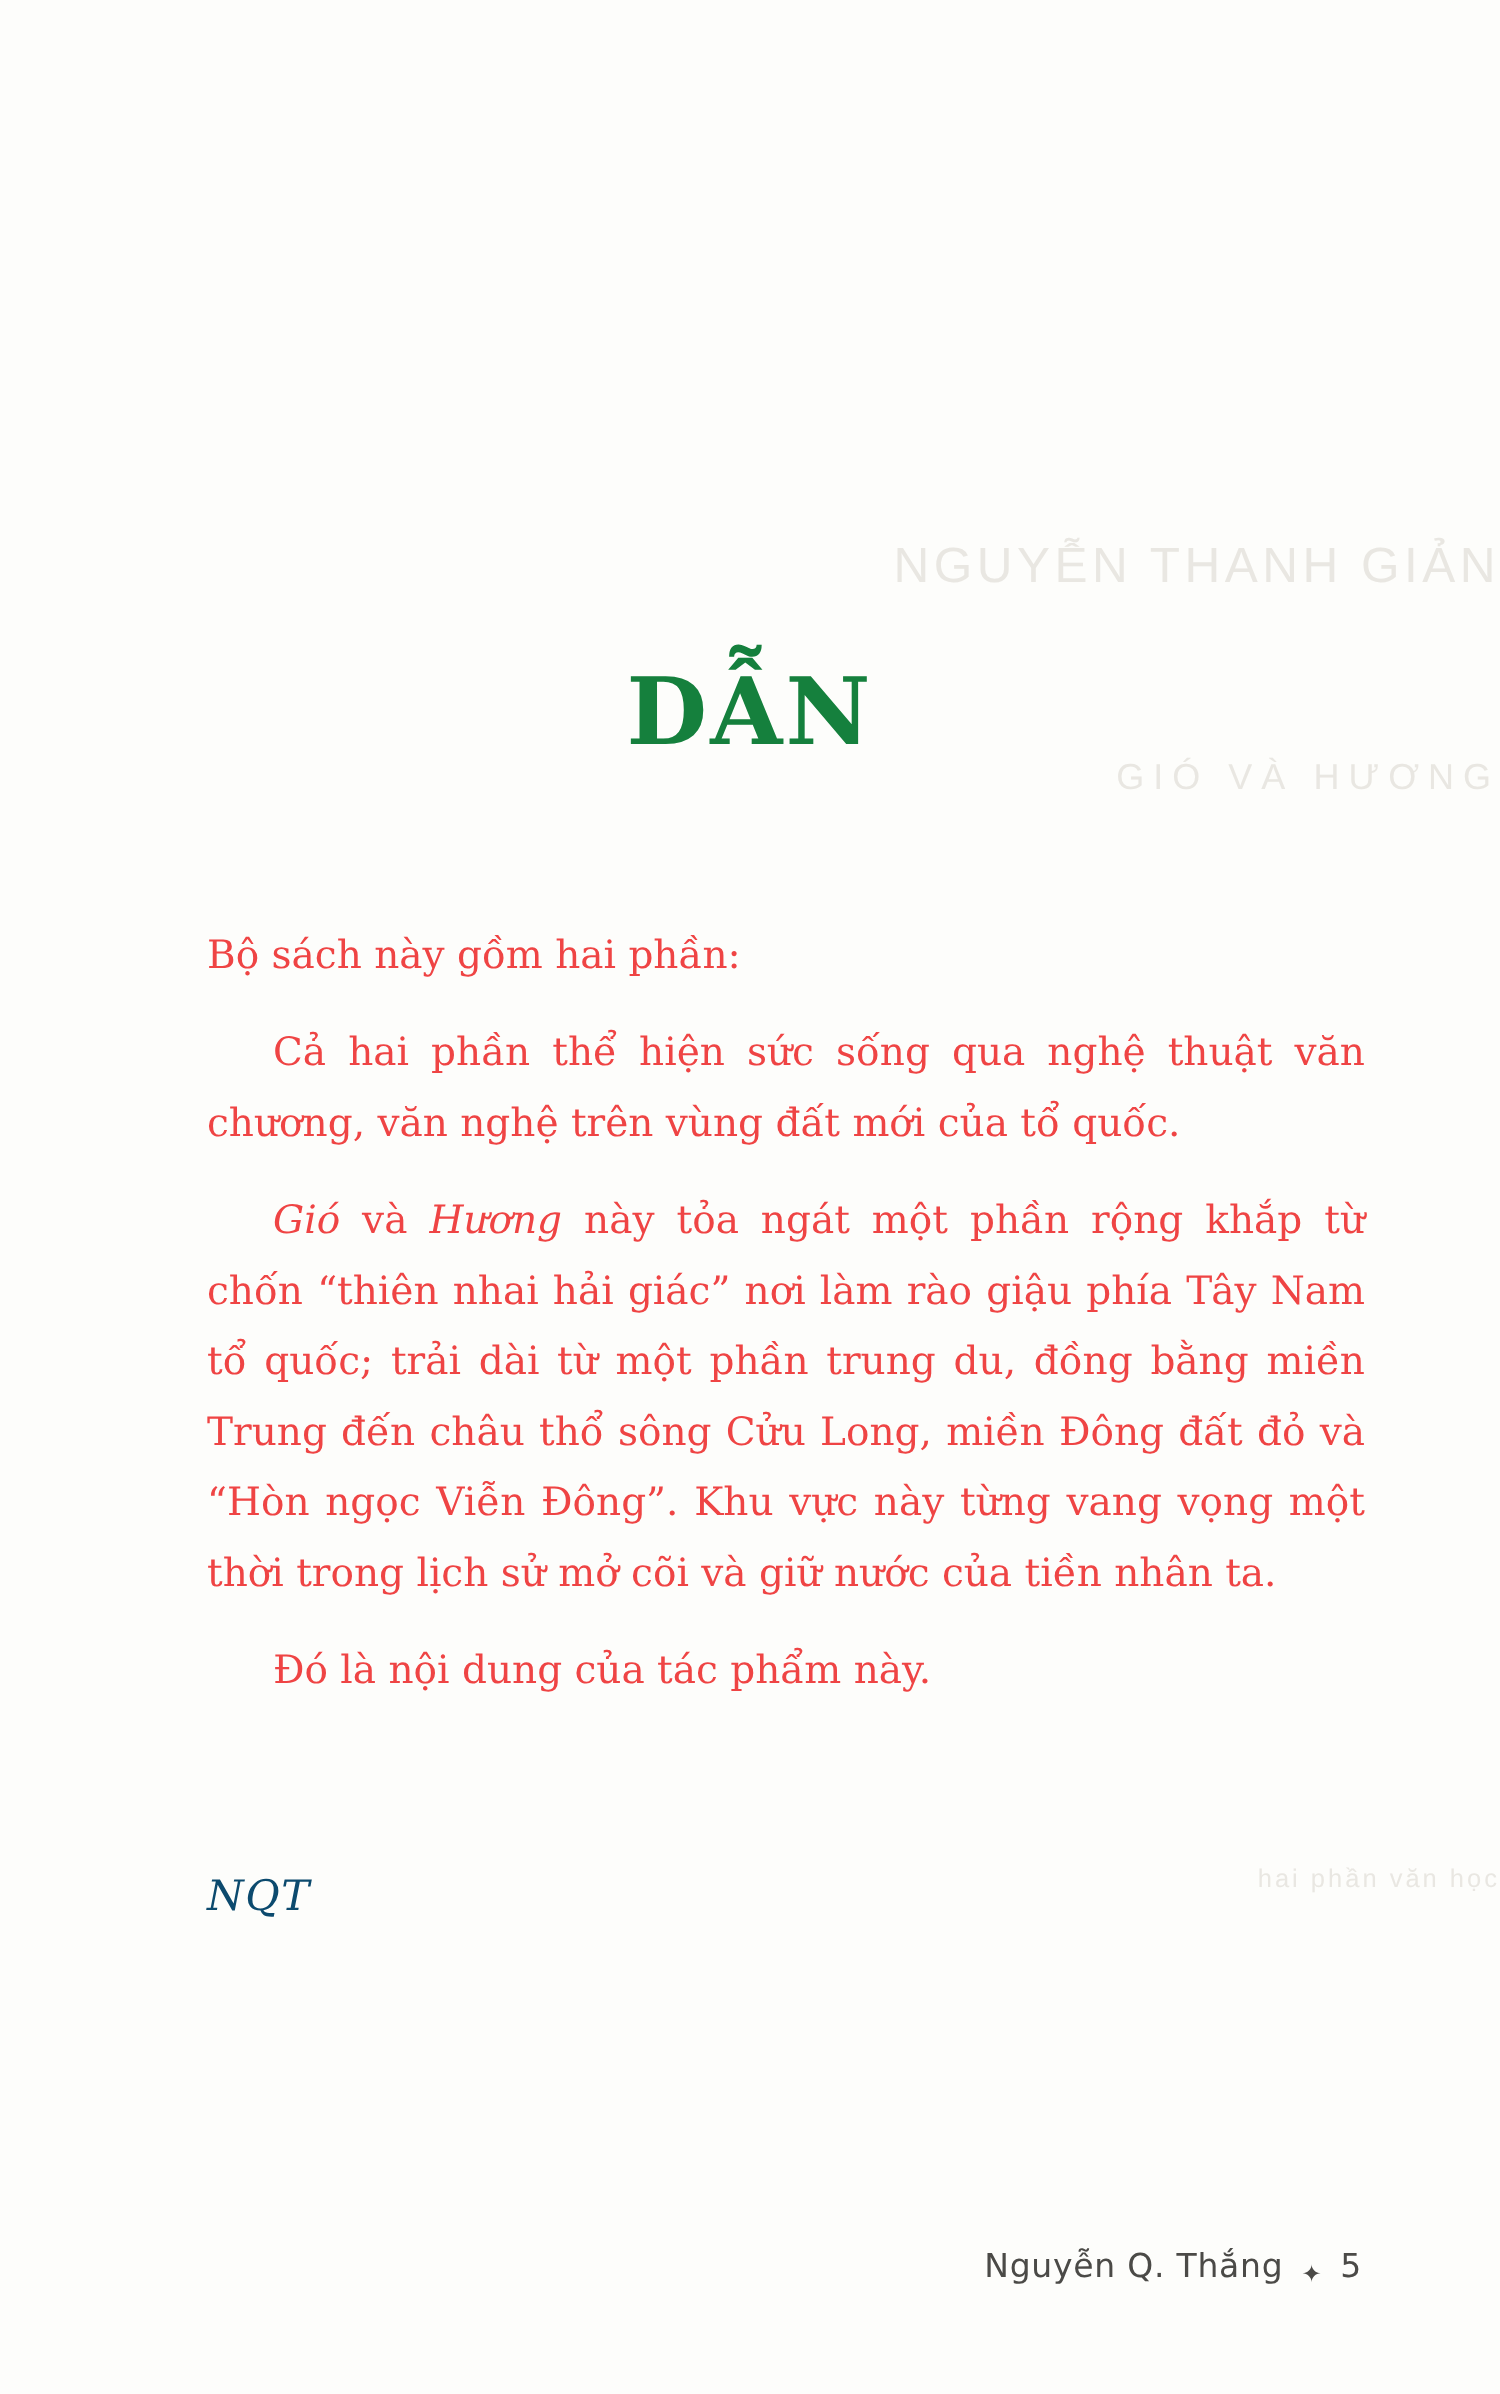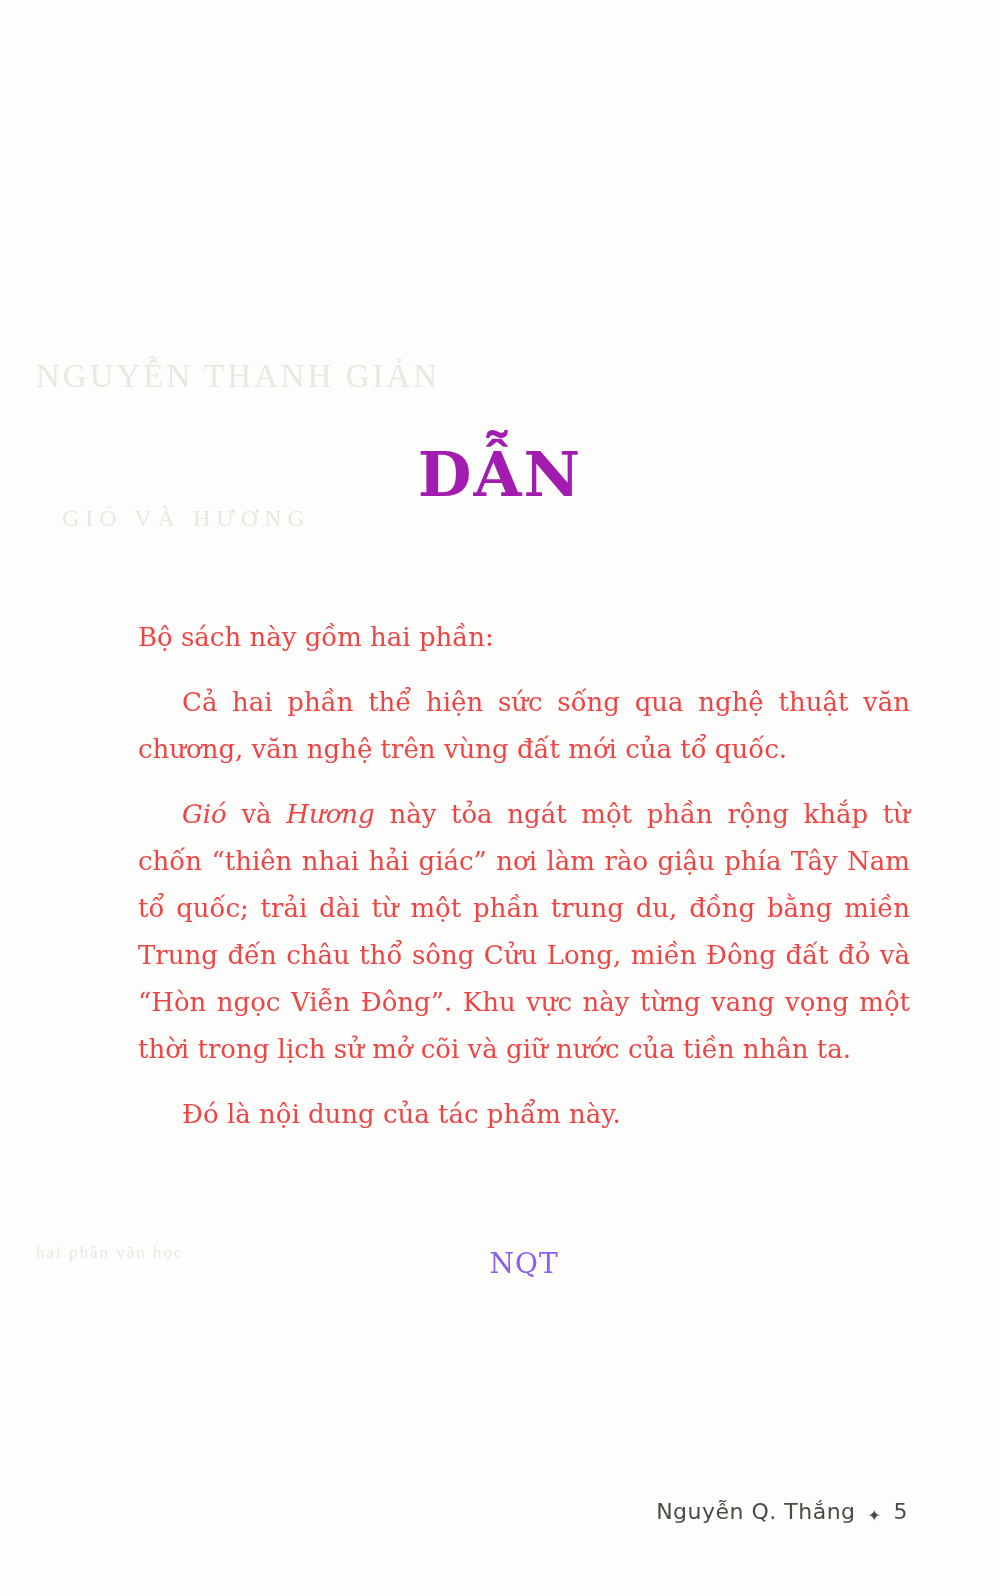--- a/index.html
+++ b/index.html
@@ -20,43 +20,42 @@
     position: absolute;
     inset: 0;
     background: #fdfdfb;
   }
 
   
   .ghost {
     position: absolute;
     left: 0;
     right: 0;
-    text-align: left;
+    text-align: right;
     color: #e9e7e2;
     pointer-events: none;
     user-select: none;
-    font-family: Liberation Serif, serif;
+    font-family: Liberation Sans, sans-serif;
     letter-spacing: 3px;
-    margin-left: 36px;
   }
   .ghost-1 { top: 358px;  font-size: 33px; }
   .ghost-2 { top: 505px;  font-size: 24px; letter-spacing: 6px; padding-left: 26px; }
   .ghost-3 { top: 1243px; font-size: 17px; letter-spacing: 2px; }
   .ghost-4 { top: 1340px; font-size: 17px; letter-spacing: 2px; }
 
   .chapter-title {
     position: absolute;
     top: 396px;
     left: 0;
     right: 0;
     text-align: center;
     font-size: 62px;
     font-weight: 700;
     letter-spacing: 2px;
-    color: #a21caf;
+    color: #15803d;
     font-family: "DejaVu Serif", "Liberation Serif", serif;
   }
 
   .body-text {
     position: absolute;
     top: 614px;
     left: 138px;
     width: 772px;
     font-size: 26px;
     line-height: 47px;
@@ -75,24 +74,24 @@
     margin-top: 18px;
   }
   .body-text b { font-weight: 700; }
   .body-text i { font-style: italic; }
 
   .signature {
     position: absolute;
     top: 1247px;
     left: 138px;
     width: 772px;
-    text-align: center;
+    font-style: italic;
     font-size: 28px;
     letter-spacing: 1px;
-    color: #8b5cf6;
+    color: #0c4a6e;
   }
 
   .footer {
     position: absolute;
     bottom: 72px;
     right: 92px;
     font-family: "DejaVu Sans", "Liberation Sans", sans-serif;
     font-size: 22px;
     color: #4b4a47;
     letter-spacing: 0.5px;

